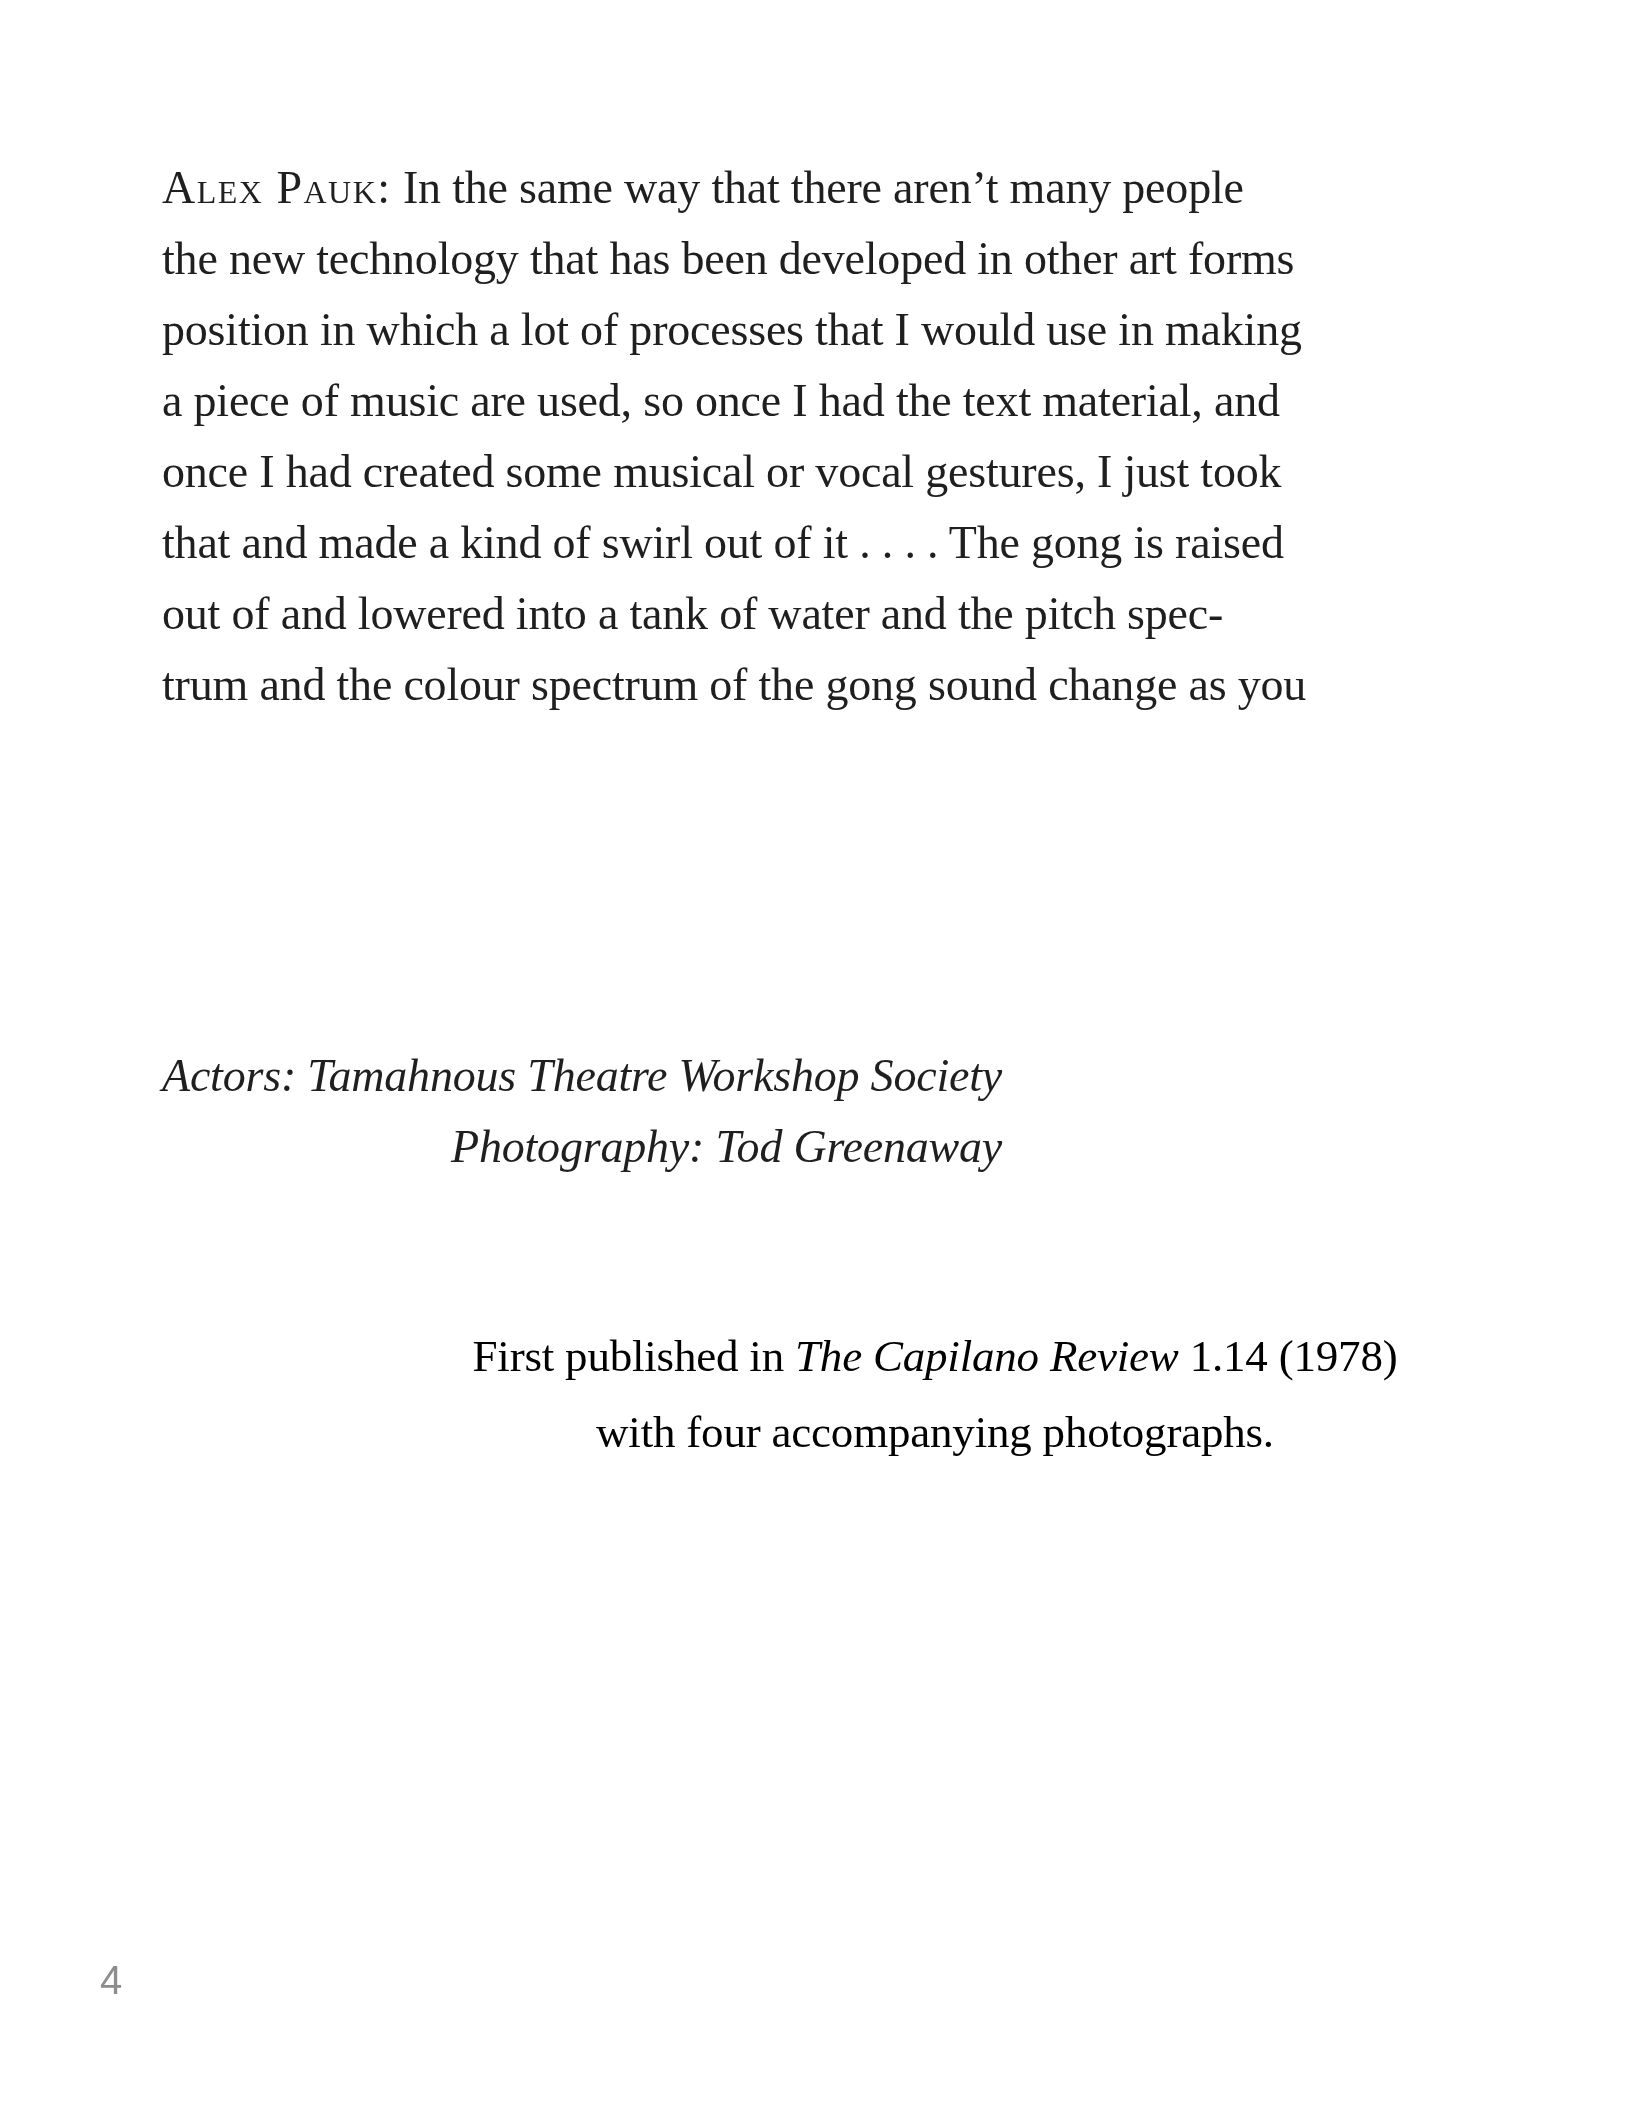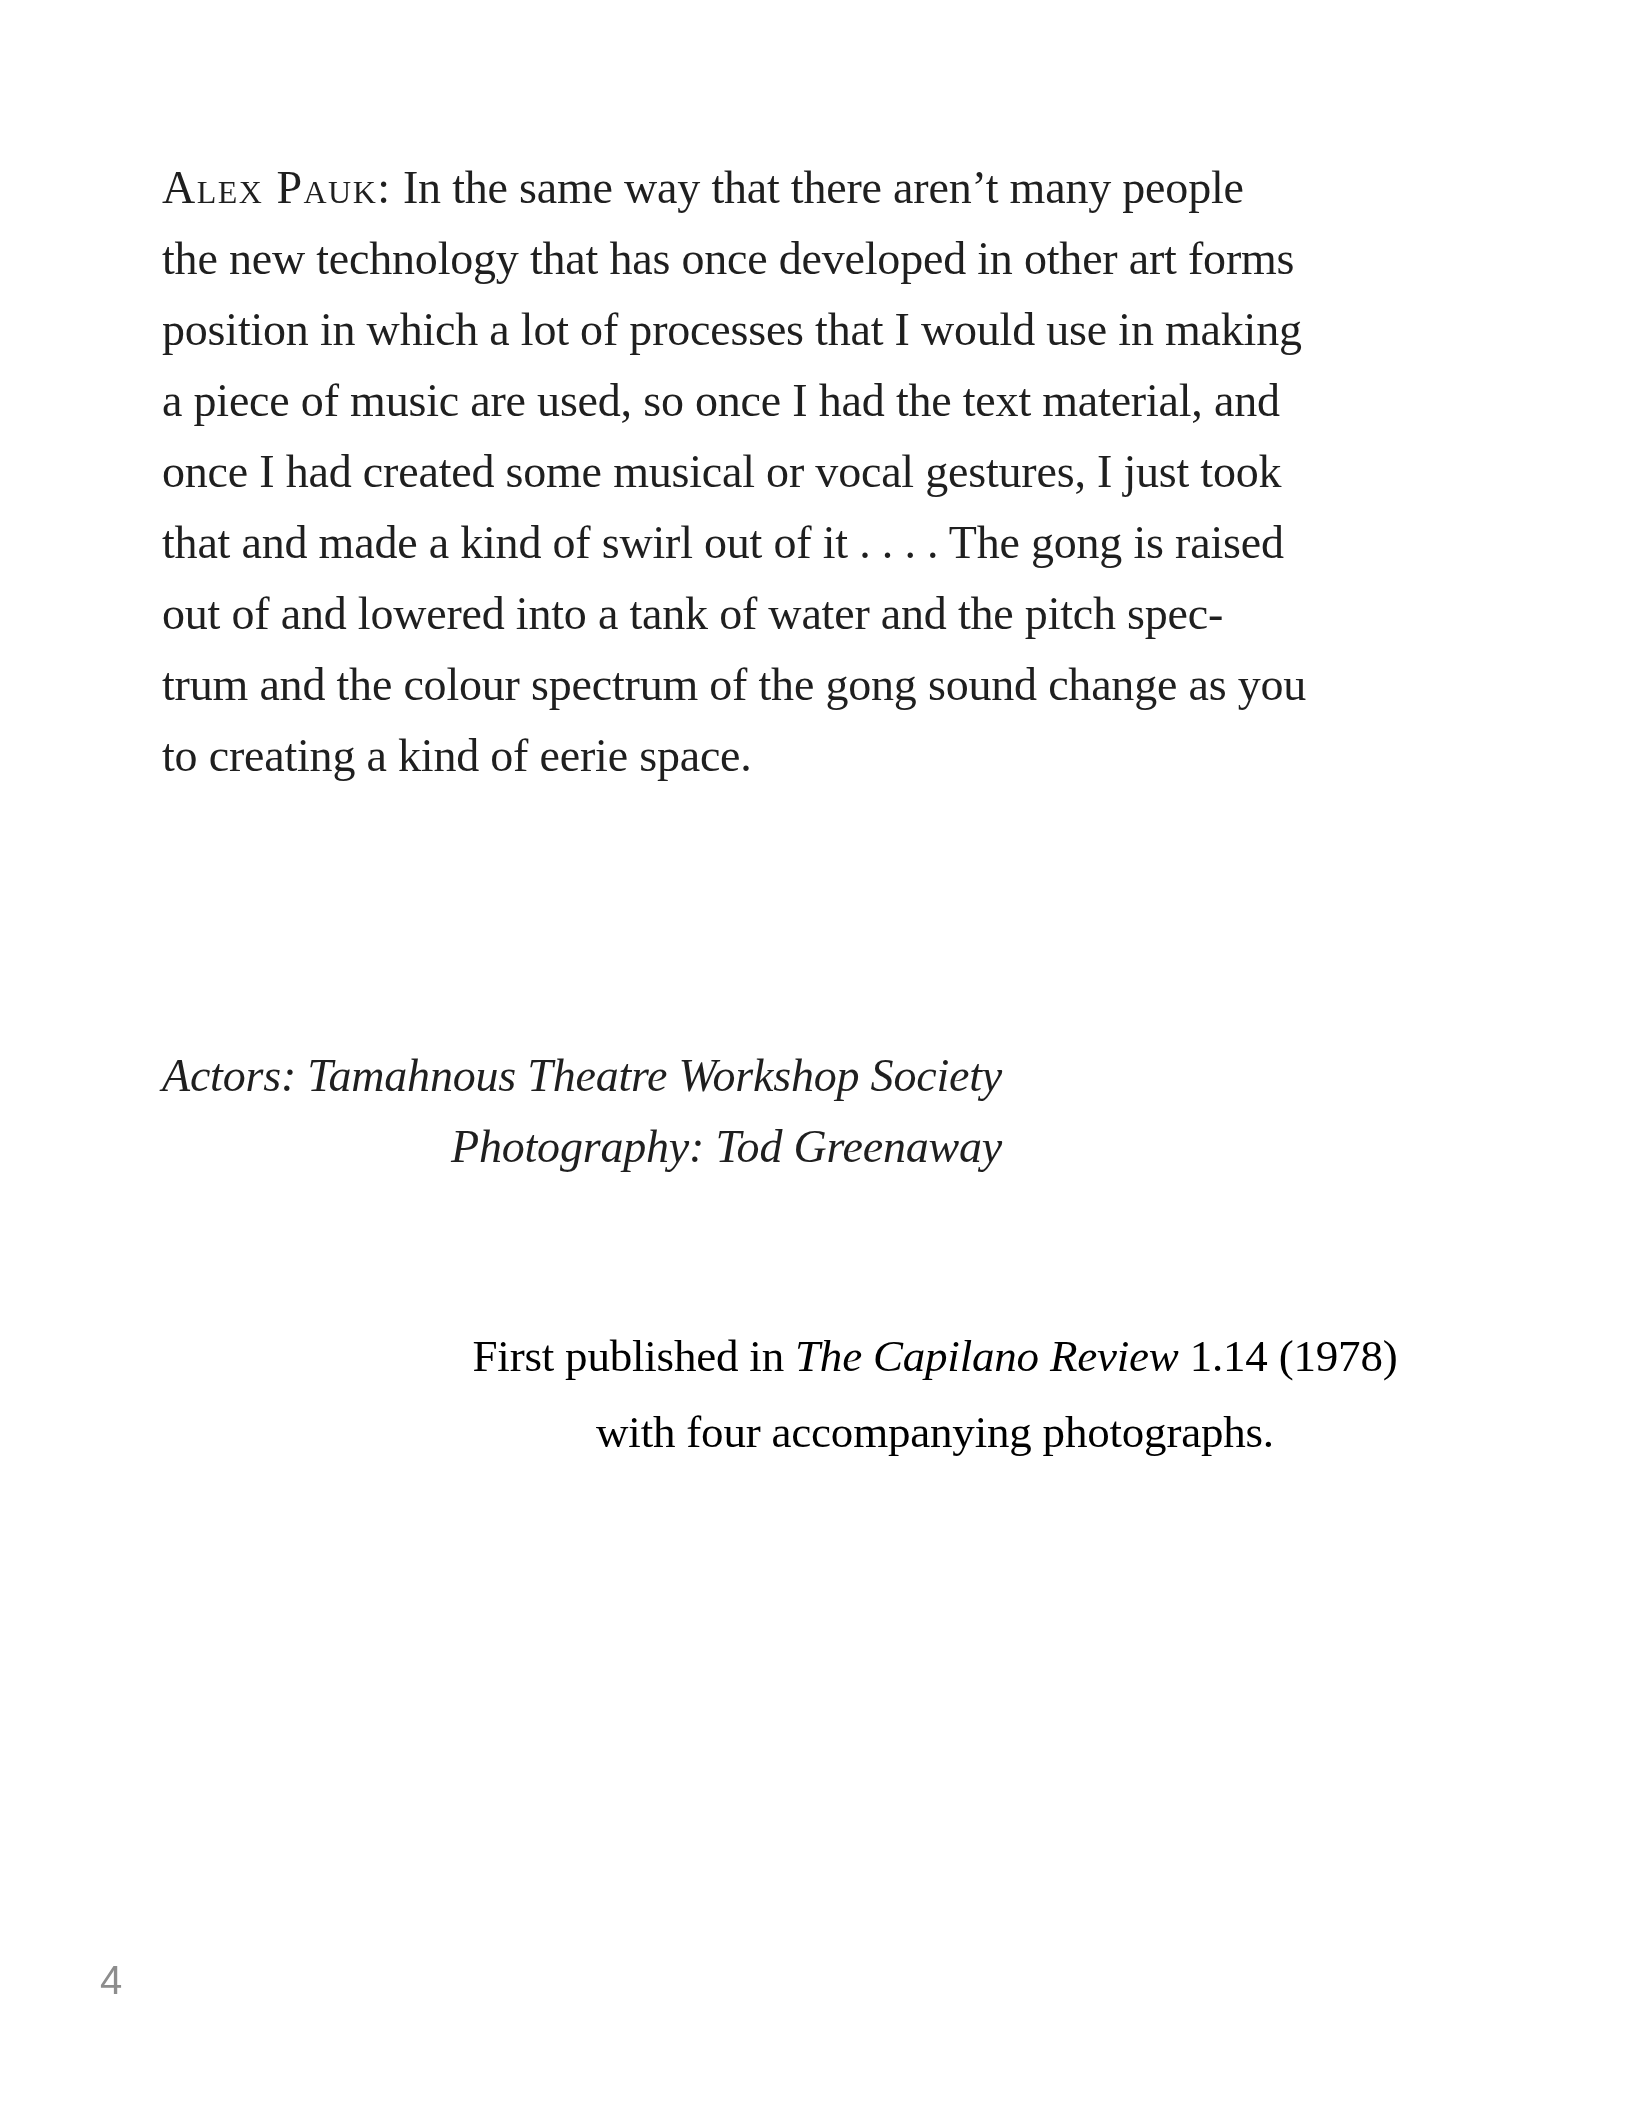--- a/index.html
+++ b/index.html
@@ -71,28 +71,27 @@
     color: #8d8d8d;
   }
 </style>
 </head>
 <body>
 
 <div class="page">
 
   <div class="body-text">
     <div class="line"><span class="smallcaps">Alex Pauk:</span><span> In the same way that there aren’t many people</span></div>
-    <div class="line">the new technology that has once developed in other art forms</div>
+    <div class="line">the new technology that has been developed in other art forms</div>
     <div class="line">position in which a lot of processes that I would use in making</div>
     <div class="line">a piece of music are used, so once I had the text material, and</div>
     <div class="line">once I had created some musical or vocal gestures, I just took</div>
     <div class="line">that and made a kind of swirl out of it . . . . The gong is raised</div>
     <div class="line">out of and lowered into a tank of water and the pitch spec-</div>
     <div class="line">trum and the colour spectrum of the gong sound change as you</div>
-    <div class="line">to creating a kind of eerie space.</div>
   </div>
 
   <div class="credits">
     <div class="line">Actors: Tamahnous Theatre Workshop Society</div>
     <div class="line">Photography: Tod Greenaway</div>
   </div>
 
   <div class="colophon">
     <div class="line"><span>First published in </span><span class="italic">The Capilano Review</span><span> 1.14 (1978)</span></div>
     <div class="line">with four accompanying photographs.</div>

